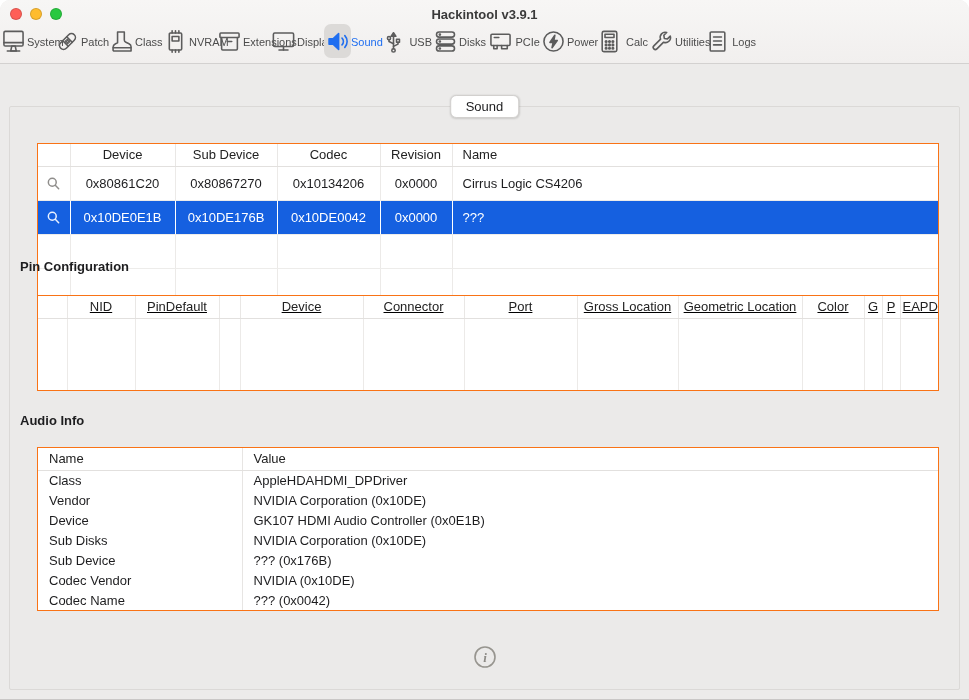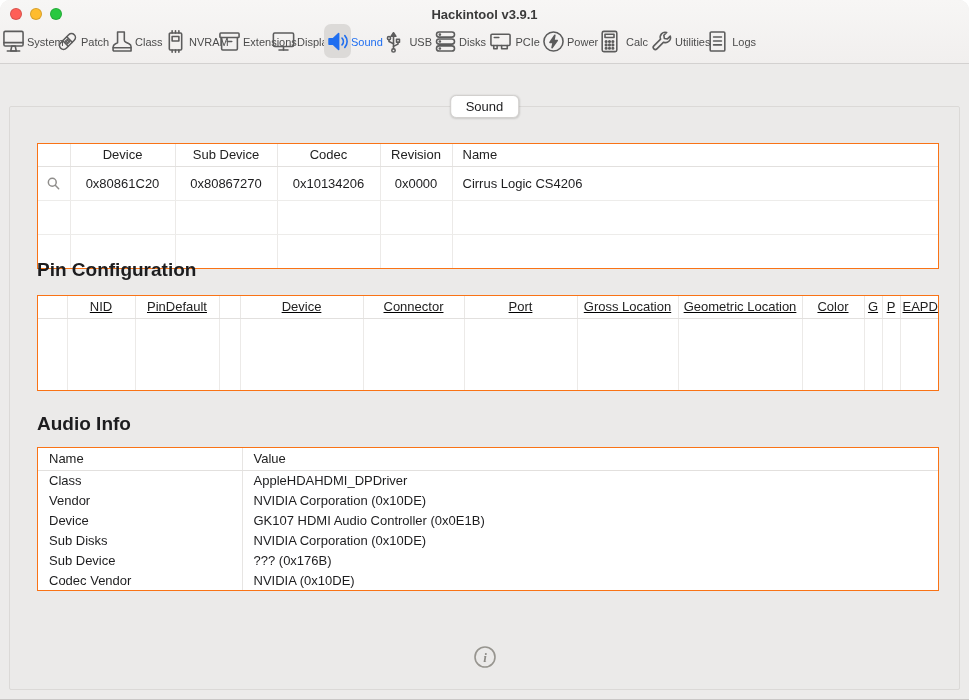--- a/index.html
+++ b/index.html
@@ -49,21 +49,21 @@
   tbody tr:last-child td { border-bottom:none; }
   th.left, td.left { text-align:left; padding-left:10px; }
 
   .device { top:36px; }
   .mag svg { width:15px; height:15px; fill:none; stroke:#8f8d8b; stroke-width:1.6;
              stroke-linecap:round; vertical-align:middle; }
   tr.selected td { background:var(--selection-blue,#1560e0); color:#fff;
                    border-right-color:rgba(255,255,255,.28); }
   tr.selected .mag svg { stroke:#eaf1ff; }
 
-  .section-heading { position:absolute; left:27px; font-size:19px; font-weight:700; color:#1d1d1f; }
+  .section-heading { position:absolute; left:10px; font-size:13px; font-weight:700; color:#1d1d1f; }
   .ph { top:152px; }
   .ah { top:306px; }
 
   .pin { top:188px;text-decoration:underline; }
   .pin td.tall { height:72px; }
 
   .audio { top:340px; }
   .audio th { text-align:left; padding-left:11px; }
   .audio td { text-align:left; padding-left:11px; height:20px; border-bottom:none; border-right:none; }
   .audio td.namecol, .audio th.namecol { border-right:1px solid #e7e5e3; }
@@ -272,20 +272,31 @@
               <tr>
                 <td><span class="mag"><svg viewBox="0 0 16 16">
                       <circle cx="6.7" cy="6.7" r="4.2"></circle>
                       <path d="M9.9 9.9l3.6 3.6"></path>
                     </svg></span></td>
                 <td>0x80861C20</td>
                 <td>0x80867270</td>
                 <td>0x10134206</td>
                 <td>0x0000</td>
                 <td class="left">Cirrus Logic CS4206</td>
+              </tr>
+              <tr class="selected">
+                <td><span class="mag"><svg viewBox="0 0 16 16">
+                      <circle cx="6.7" cy="6.7" r="4.2"></circle>
+                      <path d="M9.9 9.9l3.6 3.6"></path>
+                    </svg></span></td>
+                <td>0x10DE0E1B</td>
+                <td>0x10DE176B</td>
+                <td>0x10DE0042</td>
+                <td>0x0000</td>
+                <td class="left">???</td>
               </tr>
               <tr>
                 <td></td>
                 <td></td>
                 <td></td>
                 <td></td>
                 <td></td>
                 <td></td>
               </tr>
               <tr>
@@ -388,20 +399,24 @@
                 <td>NVIDIA Corporation (0x10DE)</td>
               </tr>
               <tr>
                 <td class="namecol">Sub Device</td>
                 <td>??? (0x176B)</td>
               </tr>
               <tr>
                 <td class="namecol">Codec Vendor</td>
                 <td>NVIDIA (0x10DE)</td>
               </tr>
+              <tr>
+                <td class="namecol">Codec Name</td>
+                <td>??? (0x0042)</td>
+              </tr>
             </tbody>
         </table>
       </div>
 
       <button class="info-button">
         <span>
           <svg viewBox="0 0 24 24">
               <circle cx="12" cy="12" r="10" fill="none" stroke="#97958f" stroke-width="1.6"></circle>
               <text x="12" y="16.5" font-family="Liberation Serif, serif" font-style="italic" font-weight="600" font-size="13" fill="#8d8b86" text-anchor="middle">i</text>
             </svg>

